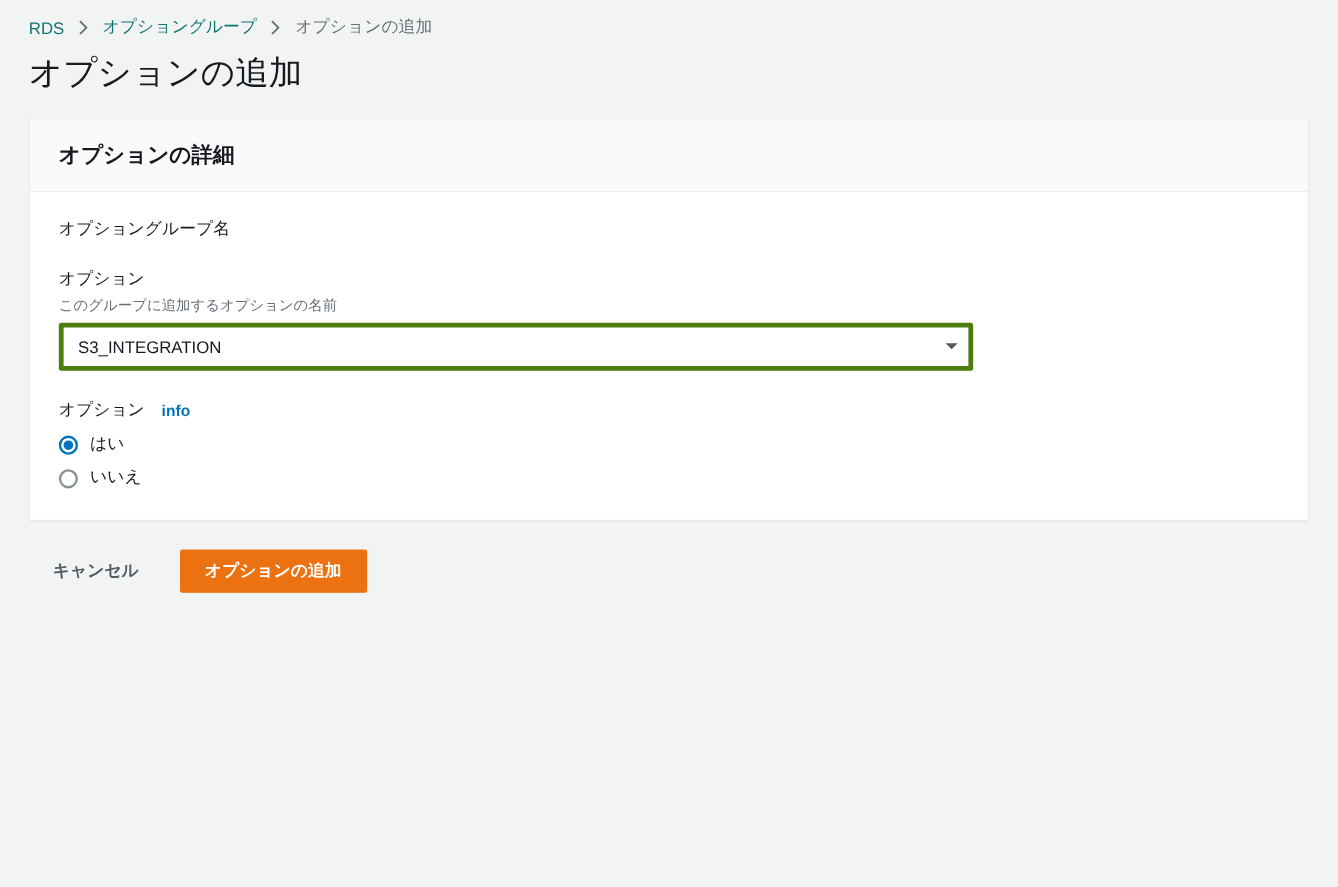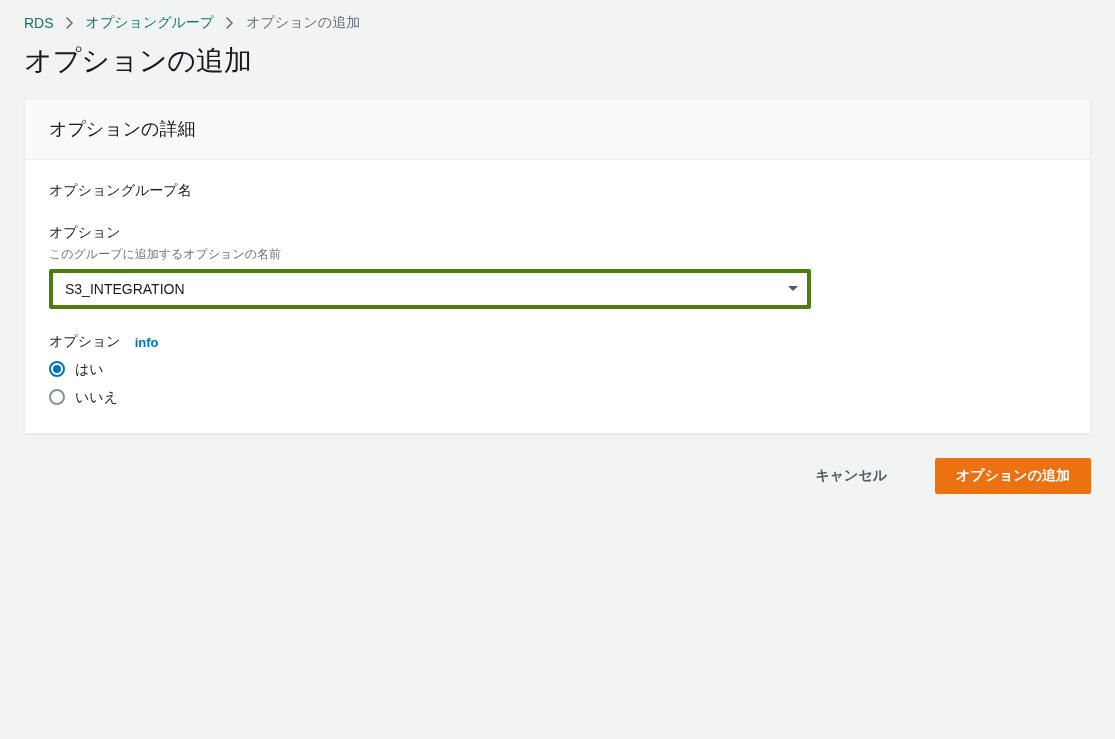--- a/index.html
+++ b/index.html
@@ -42,21 +42,21 @@
       border: 1px solid #eaeded;
       box-shadow: 0 1px 1px rgba(0,0,0,0.05);
     }
     .panel-header {
       padding: 18px 24px;
       border-bottom: 1px solid #eaeded;
       background: #fafafa;
     }
     .panel-header h2 {
       font-size: 18px;
-      font-weight: 400;
+      font-weight: 700;
       color: #16191f;
     }
     .panel-body {
       padding: 22px 24px 26px 24px;
       background: #ffffff;
     }
     .field {
       margin-bottom: 24px;
     }
     .field:last-child { margin-bottom: 0; }
@@ -113,21 +113,21 @@
       font-size: 13px;
       text-decoration: none;
     }
     .radio-group {
       display: flex;
       flex-direction: column;
       gap: 10px;
     }
     .radio-row {
       display: flex;
-      align-items: flex-start;
+      align-items: flex-end;
       gap: 10px;
       cursor: pointer;
     }
     .radio {
       width: 16px;
       height: 16px;
       border-radius: 50%;
       border: 2px solid #879196;
       background: #ffffff;
       display: inline-flex;
@@ -144,22 +144,21 @@
       height: 8px;
       border-radius: 50%;
       background: #0073bb;
     }
     .radio-label {
       font-size: 14px;
       color: #16191f;
     }
     .actions {
       display: flex;
-      justify-content: flex-end;
-      gap: 28px;
+      gap: 14px;
       margin-top: 24px;
       align-items: center;
     }
     .btn {
       display: inline-flex;
       align-items: center;
       justify-content: center;
       height: 36px;
       padding: 0 20px;
       font-size: 14px;

